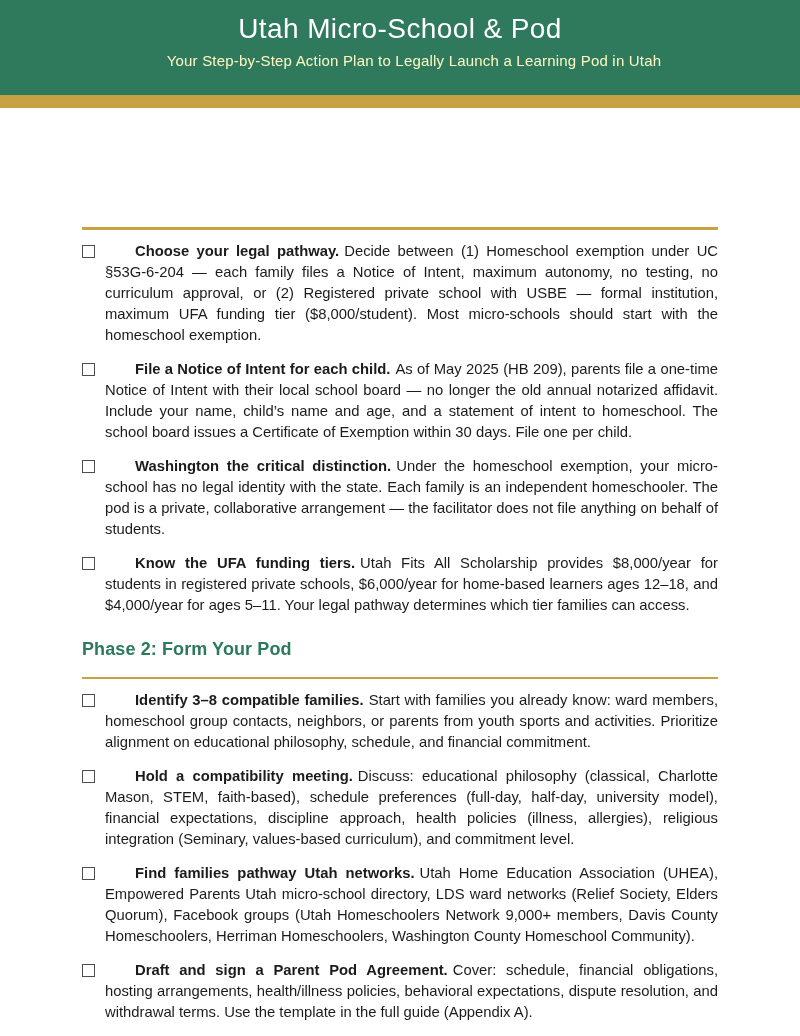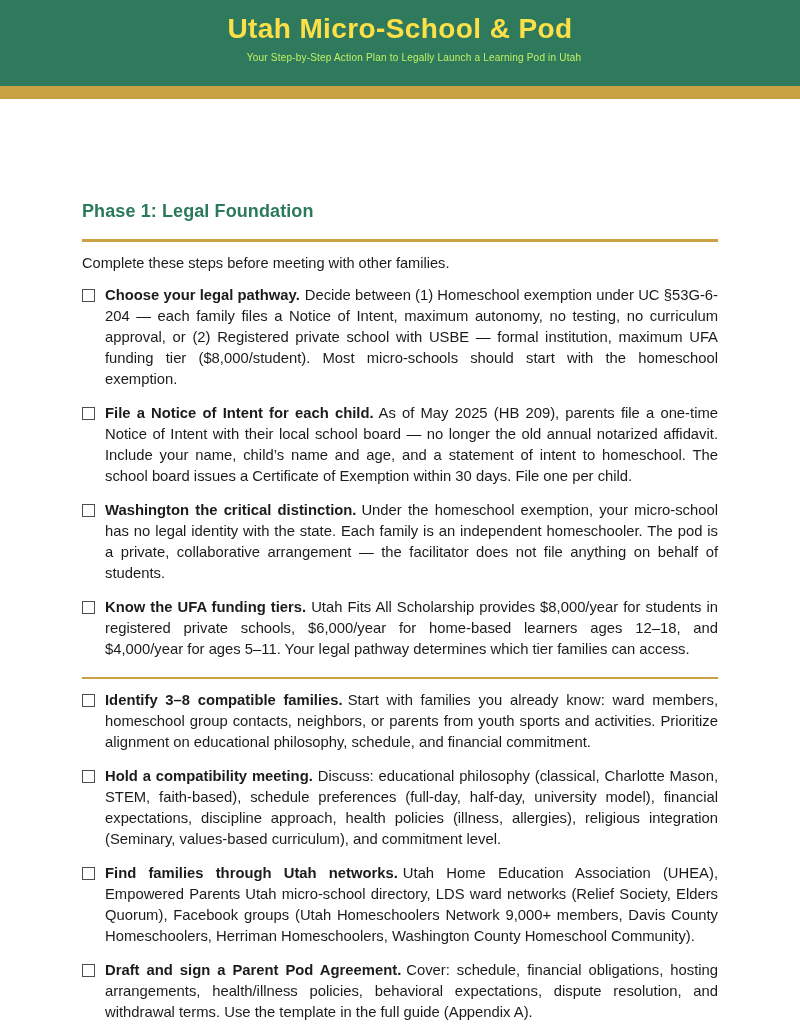--- a/index.html
+++ b/index.html
@@ -14,30 +14,30 @@
 
   
   .header {
     background: #2f7a5d;
     height: 110px;
     text-align: center;
     padding-top: 11px;
   }
   .title-line {
     display: block;
-    color: #fde047;
+    color: #ffffff;
     font-size: 28px;
-    font-weight: 700;
+    font-weight: 400;
     line-height: 35px;
     letter-spacing: 0.4px;
   }
   .subtitle {
     display: block;
-    color: #bef264;
-    font-size: 10px;
+    color: #fef9c3;
+    font-size: 15px;
     margin-top: 6px;
     letter-spacing: 0.2px;
     margin-left: 28px;
   }
   .gold-stripe { height: 13px; background: #c8a142; flex: 0 0 auto; }
 
   
   main { flex: 1 1 auto; padding: 102px 82px 0 82px; }
 
   .section-heading {
@@ -70,66 +70,65 @@
     margin-top: 4px;
     margin-right: 10px;
   }
   .item-text {
     margin: 0;
     font-size: 14.8px;
     line-height: 21px;
     color: #1b1b1b;
     text-align: justify;
   }
-  .item-text strong { margin-right: 5px; }
+  .item-text strong { margin-right: 5px; margin-left: 30px; }
 </style>
 </head>
 <body>
 
 <header class="header">
   <span class="title-line">Utah Micro-School &amp; Pod</span>
   <span class="subtitle">Your Step-by-Step Action Plan to Legally Launch a Learning Pod in Utah</span>
 </header>
 <div class="gold-stripe"></div>
 
 <main>
 
-  <h2 class="section-heading">Phase 1: Legal Foundation</h2>
   <hr class="rule">
-  <p class="intro">Complete these steps before meeting with other families.</p>
 
   <div class="item">
     <span class="checkbox"></span>
     <p class="item-text"><strong>Choose your legal pathway.</strong><span>Decide between (1) Homeschool exemption under UC §53G-6-204 — each family files a Notice of Intent, maximum autonomy, no testing, no curriculum approval, or (2) Registered private school with USBE — formal institution, maximum UFA funding tier ($8,000/student). Most micro-schools should start with the homeschool exemption.</span></p>
   </div>
   <div class="item">
     <span class="checkbox"></span>
     <p class="item-text"><strong>File a Notice of Intent for each child.</strong><span>As of May 2025 (HB 209), parents file a one-time Notice of Intent with their local school board — no longer the old annual notarized affidavit. Include your name, child’s name and age, and a statement of intent to homeschool. The school board issues a Certificate of Exemption within 30 days. File one per child.</span></p>
   </div>
   <div class="item">
     <span class="checkbox"></span>
     <p class="item-text"><strong>Washington the critical distinction.</strong><span>Under the homeschool exemption, your micro-school has no legal identity with the state. Each family is an independent homeschooler. The pod is a private, collaborative arrangement — the facilitator does not file anything on behalf of students.</span></p>
   </div>
   <div class="item">
     <span class="checkbox"></span>
     <p class="item-text"><strong>Know the UFA funding tiers.</strong><span>Utah Fits All Scholarship provides $8,000/year for students in registered private schools, $6,000/year for home-based learners ages 12–18, and $4,000/year for ages 5–11. Your legal pathway determines which tier families can access.</span></p>
   </div>
 
+  <h2 class="section-heading second">Phase 2: Form Your Pod</h2>
   <hr class="rule">
 
   <div class="item">
     <span class="checkbox"></span>
     <p class="item-text"><strong>Identify 3–8 compatible families.</strong><span>Start with families you already know: ward members, homeschool group contacts, neighbors, or parents from youth sports and activities. Prioritize alignment on educational philosophy, schedule, and financial commitment.</span></p>
   </div>
   <div class="item">
     <span class="checkbox"></span>
     <p class="item-text"><strong>Hold a compatibility meeting.</strong><span>Discuss: educational philosophy (classical, Charlotte Mason, STEM, faith-based), schedule preferences (full-day, half-day, university model), financial expectations, discipline approach, health policies (illness, allergies), religious integration (Seminary, values-based curriculum), and commitment level.</span></p>
   </div>
   <div class="item">
     <span class="checkbox"></span>
-    <p class="item-text"><strong>Find families through Utah networks.</strong><span>Utah Home Education Association (UHEA), Empowered Parents Utah micro-school directory, LDS ward networks (Relief Society, Elders Quorum), Facebook groups (Utah Homeschoolers Network 9,000+ members, Davis County Homeschoolers, Herriman Homeschoolers, Washington County Homeschool Community).</span></p>
+    <p class="item-text"><strong>Find families pathway Utah networks.</strong><span>Utah Home Education Association (UHEA), Empowered Parents Utah micro-school directory, LDS ward networks (Relief Society, Elders Quorum), Facebook groups (Utah Homeschoolers Network 9,000+ members, Davis County Homeschoolers, Herriman Homeschoolers, Washington County Homeschool Community).</span></p>
   </div>
   <div class="item">
     <span class="checkbox"></span>
     <p class="item-text"><strong>Draft and sign a Parent Pod Agreement.</strong><span>Cover: schedule, financial obligations, hosting arrangements, health/illness policies, behavioral expectations, dispute resolution, and withdrawal terms. Use the template in the full guide (Appendix A).</span></p>
   </div>
 
 </main>
 
 </body></html>

